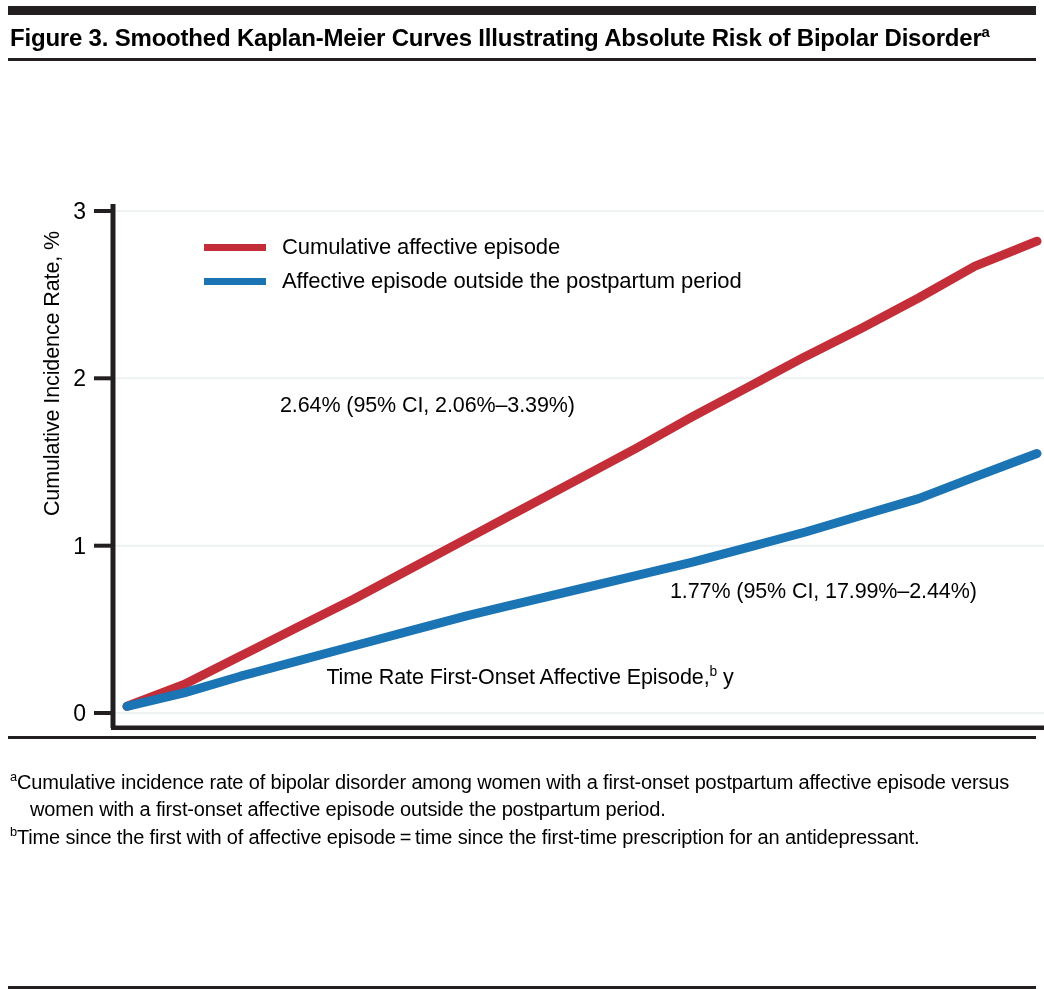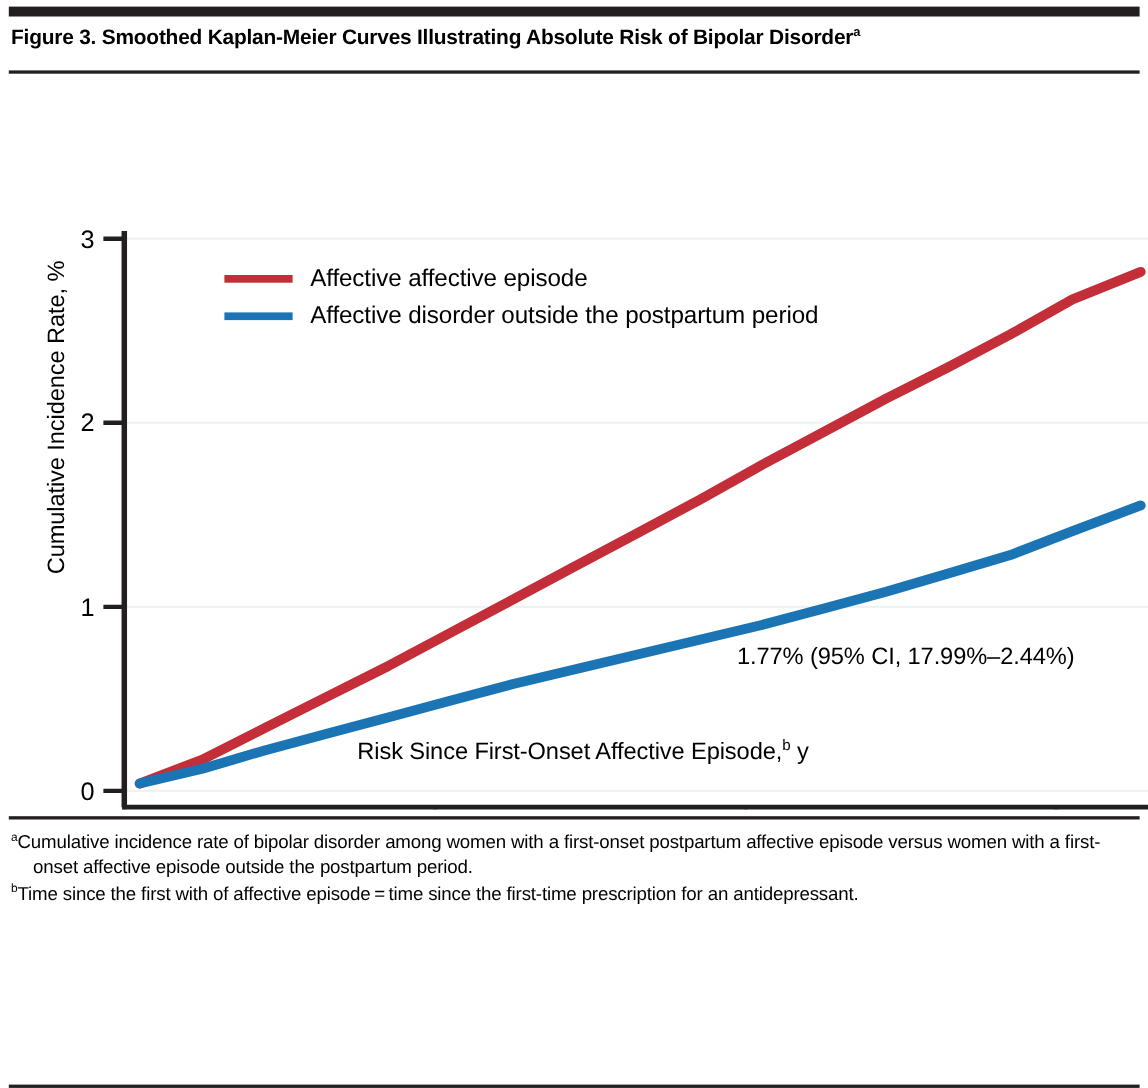--- a/index.html
+++ b/index.html
@@ -9,23 +9,23 @@
     background: #ffffff;
     font-family: "Liberation Sans", sans-serif;
     color: #000000;
     overflow: hidden;
   }
   .figure { position: relative; width: 1044px; height: 989px; padding: 0 8px; }
 
   
   .rule-top { height: 9px; background: #231f20; margin: 6px 0 0 0; }
   .title {
-    font-size: 19px; font-weight: bold; line-height: 1.17;
+    font-size: 24px; font-weight: bold; line-height: 1.17;
     letter-spacing: -0.2px;
-    padding: 9px 0 18px 2px; color: #000;
+    padding: 9px 0 6px 2px; color: #000;
     max-width: 1000px;
   }
   .title sup { font-size: 0.62em; vertical-align: super; line-height: 0; }
   .rule-title { height: 3px; background: #231f20; margin-bottom: 4px; }
 
   
   .plot-wrap { position: relative; width: 1044px; height: 665px; }
   .plot-svg { display: block; }
 
   .axis-title-y {
@@ -47,21 +47,21 @@
 
   .annot { position: absolute; font-size: 21.5px; letter-spacing: -0.1px; white-space: nowrap; }
   .annot-red { left: 272px; top: 328px; }
   .annot-blue { left: 662px; top: 514px; }
 
   .tick-label-y { font-size: 23px; text-anchor: end; }
   .tick-label-x { font-size: 23px; text-anchor: middle; }
 
   
   .rule-foot { height: 3px; background: #231f20; margin: 6px 0 0 0; }
-  .footnotes { padding: 10px 4px 0 2px; font-size: 17px; line-height: 1.34; letter-spacing: -0.15px; }
+  .footnotes { padding: 10px 4px 0 2px; font-size: 20px; line-height: 1.34; letter-spacing: -0.15px; margin-top: 20px; }
   .footnote { margin-bottom: 1px; padding-left: 20px; text-indent: -20px; max-width: 1024px; }
   .footnote sup { font-size: 0.64em; vertical-align: super; line-height: 0; }
   .rule-bottom { height: 3px; background: #231f20; position: absolute; left: 8px; right: 8px; bottom: 6px; }
 </style>
 </head>
 <body>
 
 <div class="figure">
 
   <div class="rule-top"></div>
@@ -113,33 +113,34 @@
       <g font-family="Liberation Sans, sans-serif" fill="#000">
         <text class="tick-label-x" x="105" y="716">0</text>
         <text class="tick-label-x" x="387.5" y="716">5</text>
         <text class="tick-label-x" x="670" y="716">10</text>
         <text class="tick-label-x" x="952.5" y="716">15</text>
       </g>
     </svg>
 
     <div class="axis-title-y">Cumulative Incidence Rate, %</div>
 
-    <div class="axis-title-x"><span>Risk Since First-Onset Affective Episode,</span><sup>b</sup>&nbsp;<span>y</span></div>
+    <div class="axis-title-x"><span>Time Rate First-Onset Affective Episode,</span><sup>b</sup>&nbsp;<span>y</span></div>
 
     <div class="legend">
       <div class="legend-row">
         <div class="legend-swatch" style="background:#C42E38"></div>
-        <div class="legend-label">Affective affective episode</div>
+        <div class="legend-label">Cumulative affective episode</div>
       </div>
       <div class="legend-row">
         <div class="legend-swatch" style="background:#1B74B4"></div>
-        <div class="legend-label">Affective disorder outside the postpartum period</div>
+        <div class="legend-label">Affective episode outside the postpartum period</div>
       </div>
     </div>
 
+    <div class="annot annot-red">2.64% (95% CI, 2.06%–3.39%)</div>
     <div class="annot annot-blue">1.77% (95% CI, 17.99%–2.44%)</div>
   </div>
 
   <div class="rule-foot"></div>
 
   <div class="footnotes">
     <div class="footnote"><sup>a</sup><span>Cumulative incidence rate of bipolar disorder among women with a first-onset postpartum affective episode versus women with a first-onset affective episode outside the postpartum period.</span></div>
     <div class="footnote"><sup>b</sup><span>Time since the first with of affective episode = time since the first-time prescription for an antidepressant.</span></div>
   </div>
 

